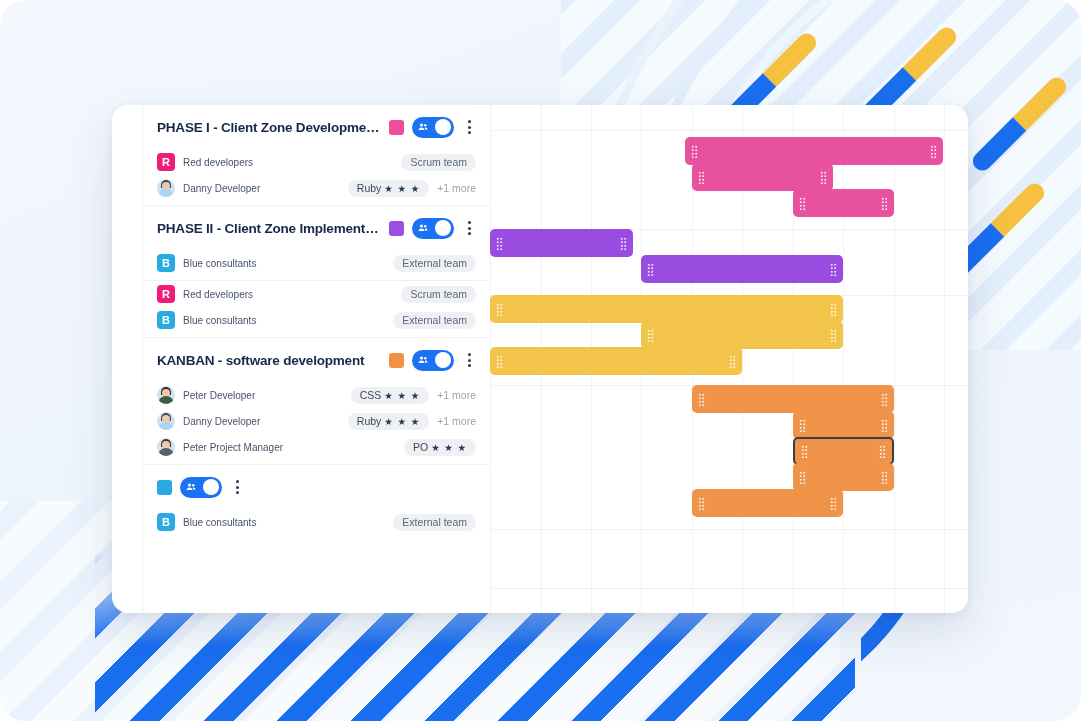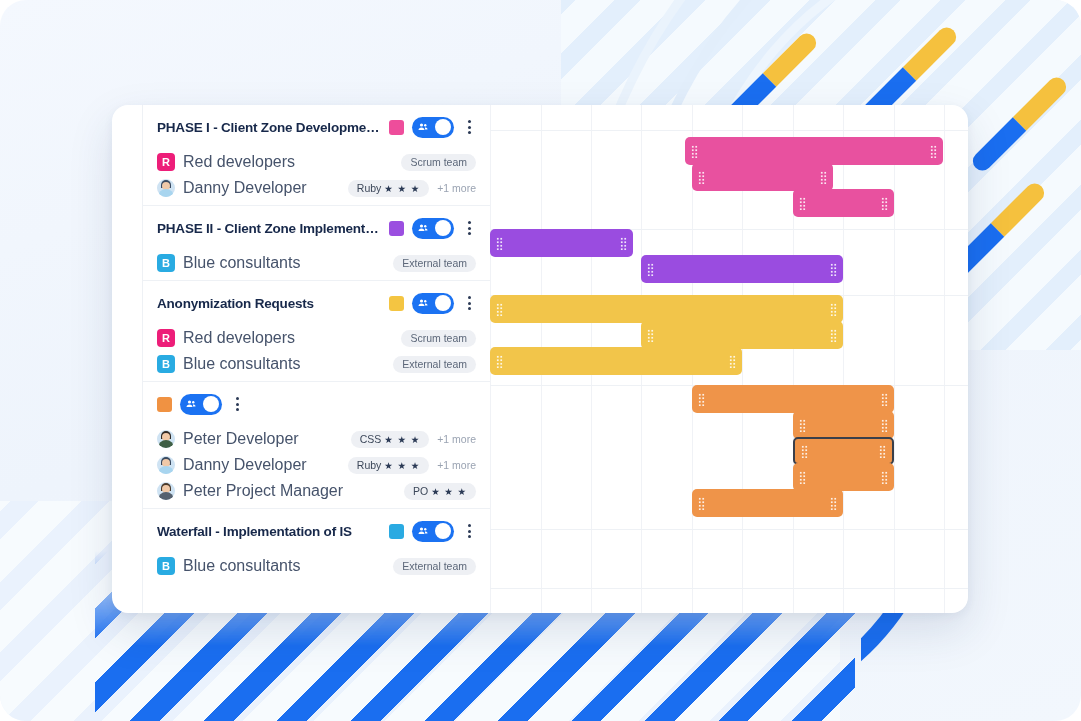--- a/index.html
+++ b/index.html
@@ -125,21 +125,21 @@
     color: #fff; font-size: 11px; font-weight: 700;
     display: flex; align-items: center; justify-content: center;
   }
   .ava-photo {
     width: 18px; height: 18px; border-radius: 50%; flex: none;
     overflow: hidden; position: relative; background: #cfe3f3;
   }
   .ava-photo .hair { position:absolute; left:4px; top:1px; width:10px; height:8px; border-radius:5px 5px 0 0; }
   .ava-photo .face { position:absolute; left:5px; top:3px; width:8px; height:8px; border-radius:50%; background:#f0c9a8;}
   .ava-photo .body { position:absolute; left:1px; bottom:0; width:16px; height:8px; border-radius:8px 8px 0 0;}
-  .m-name { font-size: 16px; color: #46536b; flex: 0 0 auto; white-space: nowrap; }
+  .m-name { font-size: 10px; color: #46536b; flex: 0 0 auto; white-space: nowrap; }
   .m-spacer { flex: 1 1 auto; }
   .pill {
     background: #eef0f4; border-radius: 11px;
     padding: 2.5px 9px; font-size: 10.5px; color: #5c6779;
     white-space: nowrap; flex: none;
   }
   .pill.skill { color:#3c4759; display:flex; align-items:center; gap:3px; }
   .pill.skill .stars { letter-spacing: 1px; font-size: 9.5px; color:#2b3a55;}
   .more { font-size: 10.5px; color: #9aa3b2; white-space: nowrap; flex: none; }
   .teambadge { margin-left: auto; }
@@ -271,52 +271,35 @@
             </span>
       </div>
       <div class="member">
         <span class="ava-letter" style="background:#29abe2">B</span>
         <span class="m-name">Blue consultants</span>
         <span class="pill teambadge">External team</span>
       </div>
     </div>
 
     <div class="group">
-      <div class="group-head">
-        <span class="group-title">Anonymization Requests</span>
-        <span class="swatch" style="background:#f4c542"></span>
-        <span class="toggle">
-          <svg viewBox="0 0 24 24" fill="#fff">
-            <circle cx="9" cy="8" r="3.2"></circle>
-                <circle cx="16.5" cy="8.5" r="2.4"></circle>
-            <path d="M3 18c0-3.3 2.7-5 6-5s6 1.7 6 5z"></path>
-                <path d="M16 13c2.6 0 5 1.3 5 4h-5z"></path>
-          </svg>
-          <span class="knob"></span>
-        </span>
-        <span class="kebab">
-              <i></i>
-              <i></i>
-              <i></i>
-            </span>
-      </div>
       <div class="member">
         <span class="ava-letter" style="background:#ed1e79">R</span>
         <span class="m-name">Red developers</span>
         <span class="pill teambadge">Scrum team</span>
       </div>
       <div class="member">
         <span class="ava-letter" style="background:#29abe2">B</span>
         <span class="m-name">Blue consultants</span>
         <span class="pill teambadge">External team</span>
       </div>
     </div>
 
     <div class="group">
       <div class="group-head">
+        <span class="group-title">KANBAN - software development</span>
         <span class="swatch" style="background:#f09242"></span>
         <span class="toggle">
           <svg viewBox="0 0 24 24" fill="#fff">
             <circle cx="9" cy="8" r="3.2"></circle>
                 <circle cx="16.5" cy="8.5" r="2.4"></circle>
             <path d="M3 18c0-3.3 2.7-5 6-5s6 1.7 6 5z"></path>
                 <path d="M16 13c2.6 0 5 1.3 5 4h-5z"></path>
           </svg>
           <span class="knob"></span>
         </span>
@@ -364,21 +347,20 @@
         <span class="m-spacer"></span>
         <span class="pill skill">
           <span>PO</span>
           <span class="stars">★ ★ ★</span>
         </span>
       </div>
     </div>
 
     <div class="group">
       <div class="group-head">
-        <span class="group-title">Waterfall - Implementation of IS</span>
         <span class="swatch" style="background:#2aaae2"></span>
         <span class="toggle">
           <svg viewBox="0 0 24 24" fill="#fff">
             <circle cx="9" cy="8" r="3.2"></circle>
                 <circle cx="16.5" cy="8.5" r="2.4"></circle>
             <path d="M3 18c0-3.3 2.7-5 6-5s6 1.7 6 5z"></path>
                 <path d="M16 13c2.6 0 5 1.3 5 4h-5z"></path>
           </svg>
           <span class="knob"></span>
         </span>

